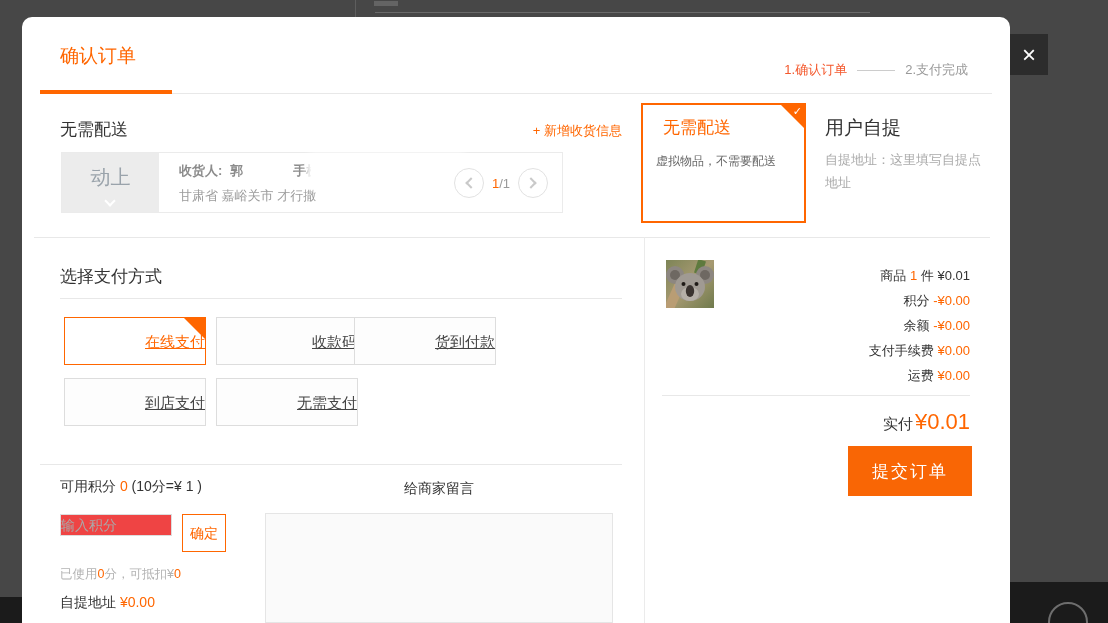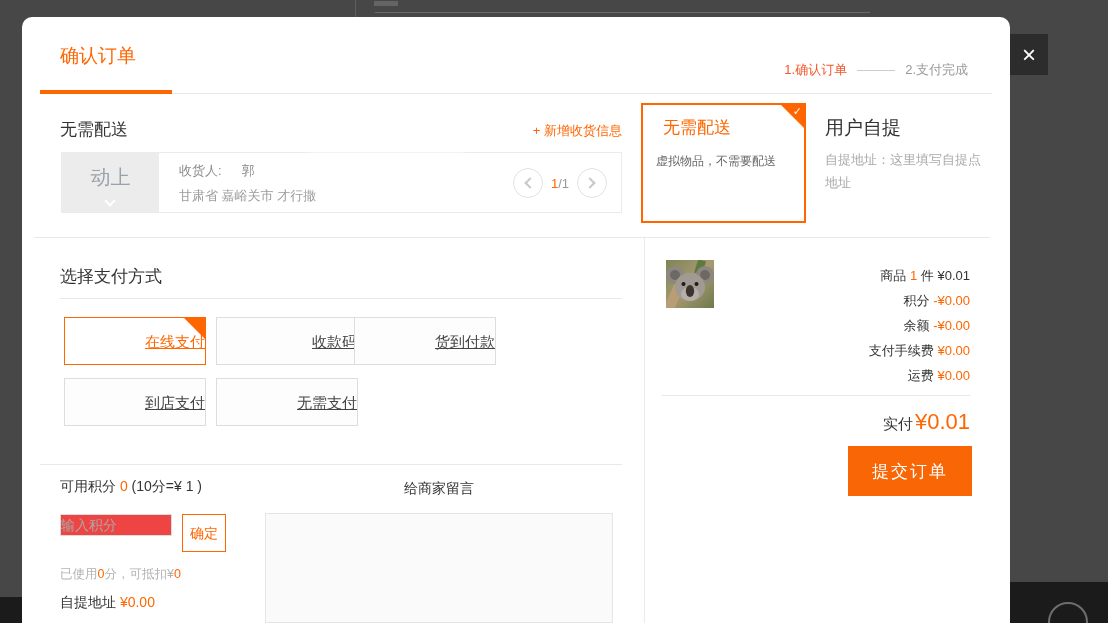--- a/index.html
+++ b/index.html
@@ -25,27 +25,27 @@
   .step-dash { width:38px; height:1px; background:#ccc; margin:0 10px; }
   .step-2 { color:#999;text-align:center; }
   .header-line { position:absolute; left:18px; top:76px; width:952px; height:1px; background:#e8e8e8; }
   .header-accent { position:absolute; left:18px; top:73px; width:132px; height:4px; background:#ff6600; }
 
   .section-heading { position:absolute; font-size:17px; color:#333; }
   .h-delivery { left:38px; top:101px; }
   .add-link { position:absolute; top:105px; right:388px; font-size:13px; color:#ff6600; cursor:pointer; }
 
   
-  .addr-card { position:absolute; left:39px; top:135px; width:561px; height:61px; border:1px solid #ebebeb; background:#fff; cursor:pointer; }
+  .addr-card { position:absolute; left:39px; top:135px; width:502px; height:61px; border:1px solid #ebebeb; background:#fff; cursor:pointer; }
   .addr-tag { position:absolute; left:0; top:0; width:97px; height:100%; background:#ececec; text-align:center; }
   .addr-tag-label { display:block; margin-top:11px; font-size:20px; color:#9aa3ab; }
   .chev { display:inline-block; width:8px; height:8px; border-right:2px solid currentColor; border-bottom:2px solid currentColor; }
   .chev-down { position:absolute; left:44px; bottom:7px; color:#fff; transform:rotate(45deg); }
   .addr-info { position:absolute; left:117px; top:9px; font-size:13px; color:#8c8c8c; }
-  .addr-line1 { display:flex; gap:20px; }
+  .addr-line1 { display:flex; gap:8px;font-weight:bold; }
   .addr-phone-label { margin-left:42px; }
   .addr-line2 { margin-top:7px; color:#9b9b9b; }
   .phone-blur { position:absolute; left:249px; top:5px; width:152px; height:27px; background:#fff; border-radius:4px;
                 box-shadow:0 0 6px 5px rgba(255,255,255,.96); }
   .pager { position:absolute; right:14px; top:15px; display:flex; align-items:center; gap:8px; }
   .pager-btn { width:30px; height:30px; border:1px solid #e2e2e2; border-radius:50%; position:relative; cursor:pointer; background:#fff; }
   .pager-btn .chev { position:absolute; top:10px; color:#c9c9c9; border-width:2px; }
   .pager-prev .chev { left:12px; transform:rotate(135deg); }
   .pager-next .chev { left:8px;  transform:rotate(-45deg); }
   .pager-text { font-size:13px; color:#999; }

